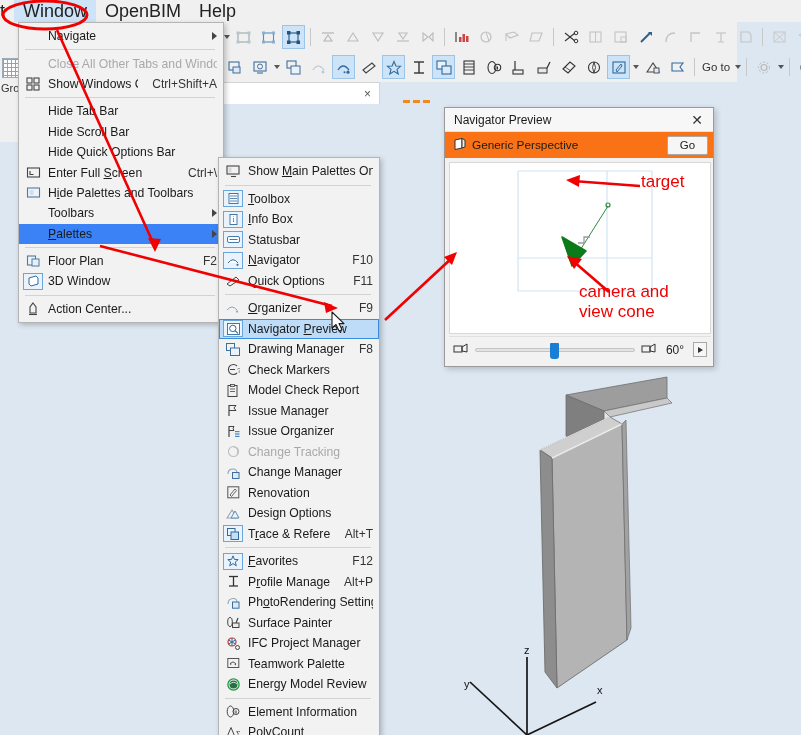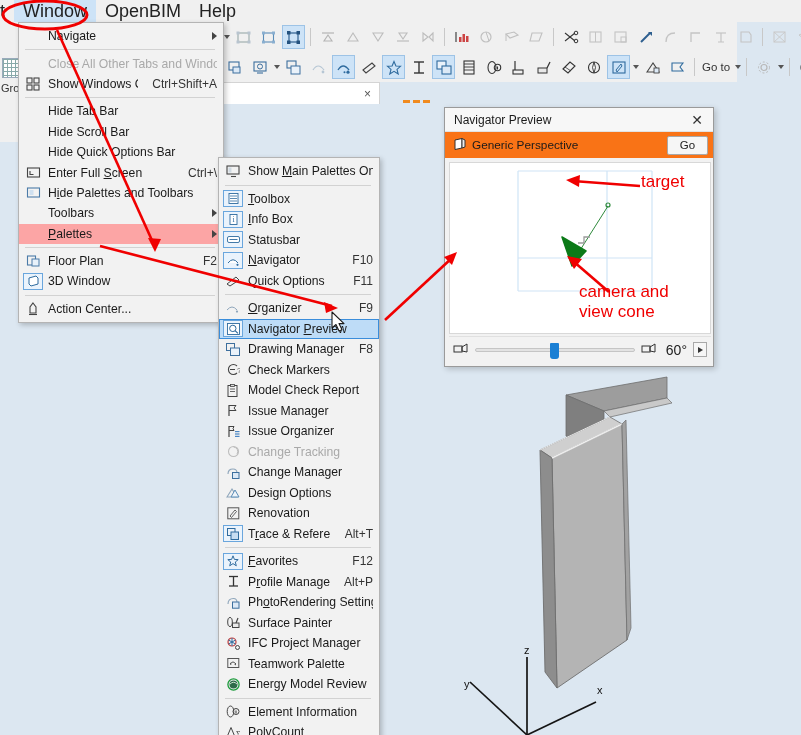--- a/index.html
+++ b/index.html
@@ -101,21 +101,21 @@
   }
   .menu.win  { left: 18px;  top: 22px;  width: 206px; }
   .menu.pal  { left: 218px; top: 157px; width: 162px; }
 
   .mrow {
     display: flex; align-items: center;
     height: 20.4px; padding: 0 6px 0 4px;
     position: relative; white-space: nowrap;
   }
   .menu.pal .mrow { height: 20.5px; }
-  .mrow.hi { background: #fca5a5; }
+  .mrow.hi { background: #3b82f6; }
   .menu.pal .mrow.hi { background: #bedcf7; outline: 1px solid #3a8ddb; outline-offset: -1px; }
   .mrow.disabled .mlabel, .mrow.disabled .mkey { color: #a9a9a9; }
   .mico {
     width: 20px; height: 17px; flex: 0 0 auto;
     display: flex; align-items: center; justify-content: center;
     margin-right: 5px;
   }
   .mlabel { flex: 1 1 auto; font-size: 12.2px; color: #1a1a1a; overflow: hidden; }
   .mkey { font-size: 12px; color: #333; margin-left: 14px; }
   .marrow {
@@ -164,21 +164,21 @@
     border-top: 1px solid #e0e0e0; background: #f2f2f2;
   }
   .slider-track {
     flex: 1 1 auto; height: 4px; background: #e3e3e3;
     border: 1px solid #c5c5c5; border-radius: 2px; position: relative;
   }
   .slider-thumb {
     position: absolute; left: 47%; top: -6px; width: 9px; height: 16px;
     background: #1a7fd4; border-radius: 1px 1px 3px 3px;
   }
-  .fov-val { font-size: 14px; color: #222; min-width: 24px; text-align: right; }
+  .fov-val { font-size: 12px; color: #222; min-width: 24px; text-align: center; }
   .foot-btn {
     width: 14px; height: 15px; border: 1px solid #a8a8a8; background: #f6f6f6;
     display: flex; align-items: center; justify-content: center;
   }
   .foot-btn::after { content:""; border-top:3.5px solid transparent; border-bottom:3.5px solid transparent; border-left:5px solid #333; }
 
   
   .annot { position: absolute; left: 0; top: 0; pointer-events: none; }
   .annot-text {
     position: absolute; color: #f00000; font-size: 17px;
@@ -864,36 +864,36 @@
         <svg width="14" height="13">
             <path d="M2 8 Q2 3 7 3 Q11 3 11 7" fill="none" stroke="#8fa6bb" stroke-width="1.1"></path>
             <rect x="6.5" y="6.5" width="6.5" height="6" fill="#dce9f6" stroke="#3d6f9e" stroke-width="1"></rect>
           </svg>
       </div>
       <div class="mlabel">Change Manager</div>
     </div>
 
     <div class="mrow">
       <div class="mico">
+        <svg width="13" height="13">
+            <rect x="0.8" y="0.8" width="11" height="11" fill="none" stroke="#555" stroke-width="1"></rect>
+            <polygon points="3,9 8,3 9.5,4.5 4.5,10.5" fill="none" stroke="#555" stroke-width="0.9"></polygon>
+          </svg>
+      </div>
+      <div class="mlabel">Renovation</div>
+    </div>
+
+    <div class="mrow">
+      <div class="mico">
         <svg width="14" height="13">
             <path d="M1 11 L6 3 L11 11 Z" fill="none" stroke="#8fa6bb" stroke-width="1.1"></path>
             <path d="M5 11 L9 4 L13 11 Z" fill="#eef4fa" stroke="#5b8db8" stroke-width="1"></path>
           </svg>
       </div>
       <div class="mlabel">Design Options</div>
-    </div>
-
-    <div class="mrow">
-      <div class="mico">
-        <svg width="13" height="13">
-            <rect x="0.8" y="0.8" width="11" height="11" fill="none" stroke="#555" stroke-width="1"></rect>
-            <polygon points="3,9 8,3 9.5,4.5 4.5,10.5" fill="none" stroke="#555" stroke-width="0.9"></polygon>
-          </svg>
-      </div>
-      <div class="mlabel">Renovation</div>
     </div>
 
     <div class="mrow">
       <div class="mico icobox">
         <svg width="12" height="12">
             <rect x="0.5" y="0.5" width="7.5" height="7" fill="#eaf2fa" stroke="#2f6b9e" stroke-width="1"></rect>
             <rect x="4" y="4" width="7.5" height="7.5" fill="#c6ddf2" stroke="#2f6b9e" stroke-width="1"></rect>
           </svg>
       </div>
       <div class="mlabel">T<span class="u">r</span>ace &amp; Reference</div>

